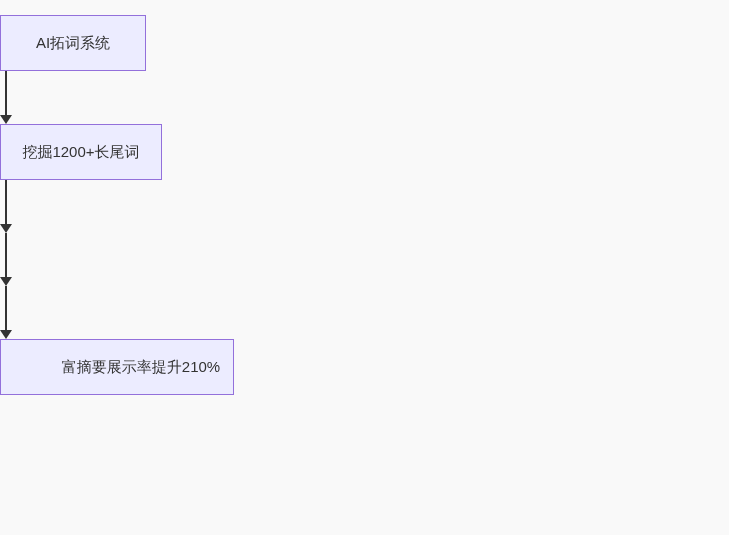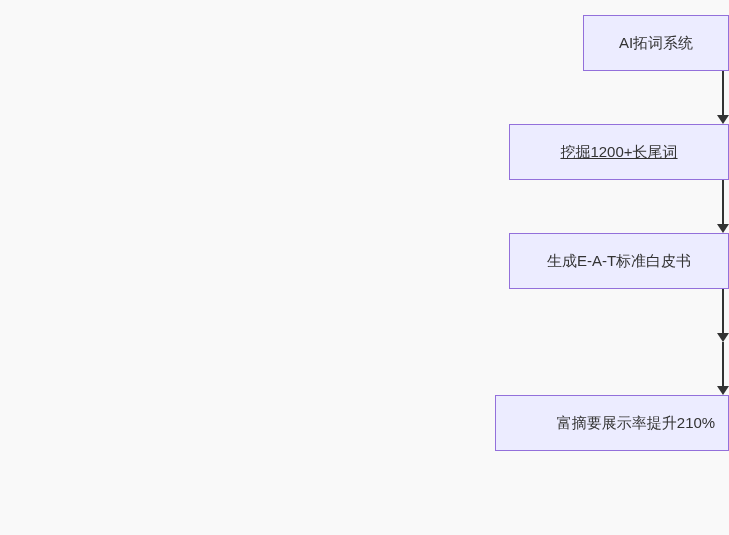--- a/index.html
+++ b/index.html
@@ -12,40 +12,40 @@
     background: #f9f9f9;
     font-family: "Liberation Sans", "DejaVu Sans", sans-serif;
     overflow: hidden;
   }
   .canvas {
     position: relative;
     width: 729px;
     height: 535px;
     display: flex;
     flex-direction: column;
-    align-items: flex-end;
+    align-items: flex-start;
     padding-top: 15px;
     box-sizing: border-box;
   }
   .node {
     box-sizing: border-box;
     height: 56px;
     background: #ECECFF;
     border: 1px solid #9370DB;
     color: #333333;
     font-size: 15px;
     display: flex;
     align-items: center;
     justify-content: center;
     text-align: center;
     flex: 0 0 auto;
     white-space: nowrap;
   }
   .n1 { width: 146px; }
-  .n2 { width: 220px; text-decoration: underline; }
+  .n2 { width: 162px; }
   .n3 { width: 220px; }
   .n4 { width: 215px; }
   .n5 { width: 234px; padding-left: 48px; }
   .arrow {
     height: 53px;
     flex: 0 0 auto;
     display: flex;
     flex-direction: column;
     align-items: center;
   }
@@ -78,23 +78,20 @@
 
   <div class="node n2">
     <span>挖掘1200+长尾词</span>
   </div>
 
   <div class="arrow">
     <div class="shaft"></div>
     <div class="head"></div>
   </div>
 
-  <div class="node n3">
-    <span>生成E-A-T标准白皮书</span>
-  </div>
 
   <div class="arrow">
     <div class="shaft"></div>
     <div class="head"></div>
   </div>
 
 
   <div class="arrow">
     <div class="shaft"></div>
     <div class="head"></div>

